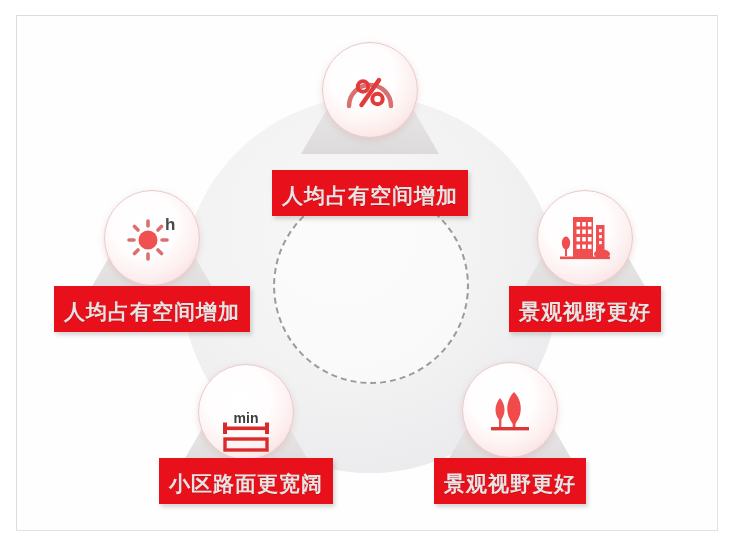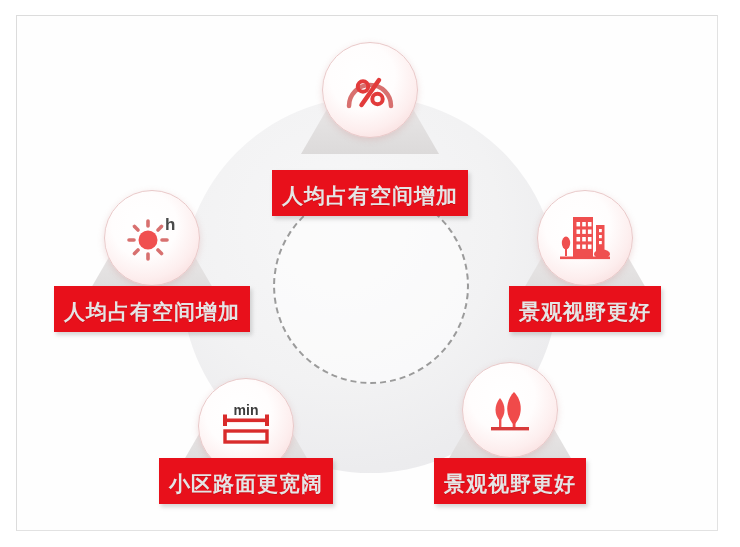--- a/index.html
+++ b/index.html
@@ -136,21 +136,21 @@
   #node-left .bubble   { top: 4px; }
   #node-left .banner   { top: 100px; }
 
   #node-right    { left: 475px; top: 186px; }
   #node-right .pedestal { top: 54px; }
   #node-right .bubble   { top: 4px; }
   #node-right .banner   { top: 100px; }
 
   #node-bottom-left  { left: 136px; top: 358px; }
   #node-bottom-left .pedestal { top: 52px; }
-  #node-bottom-left .bubble   { top: 20px; }
+  #node-bottom-left .bubble   { top: 6px; align-items: flex-end; }
   #node-bottom-left .banner   { top: 100px; }
 
   #node-bottom-right { left: 400px; top: 358px; }
   #node-bottom-right .pedestal { top: 52px; }
   #node-bottom-right .bubble   { top: 4px; }
   #node-bottom-right .banner   { top: 100px; text-align: right; }
 
   .watermark {
     position: absolute;
     right: 24px;

